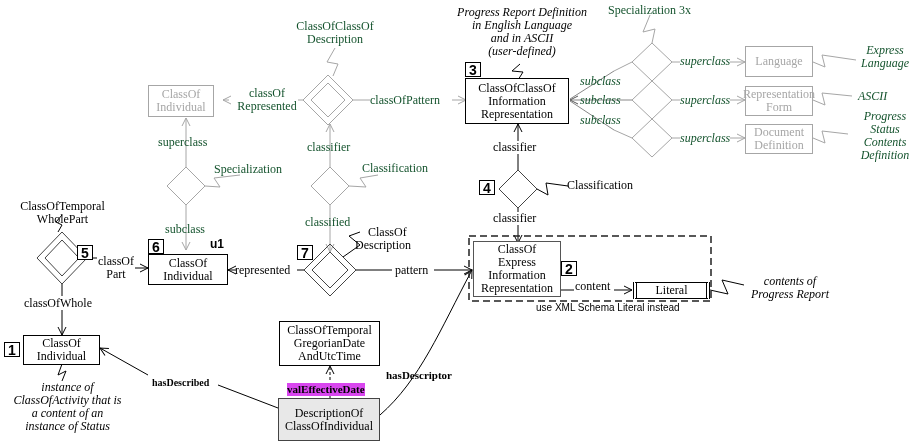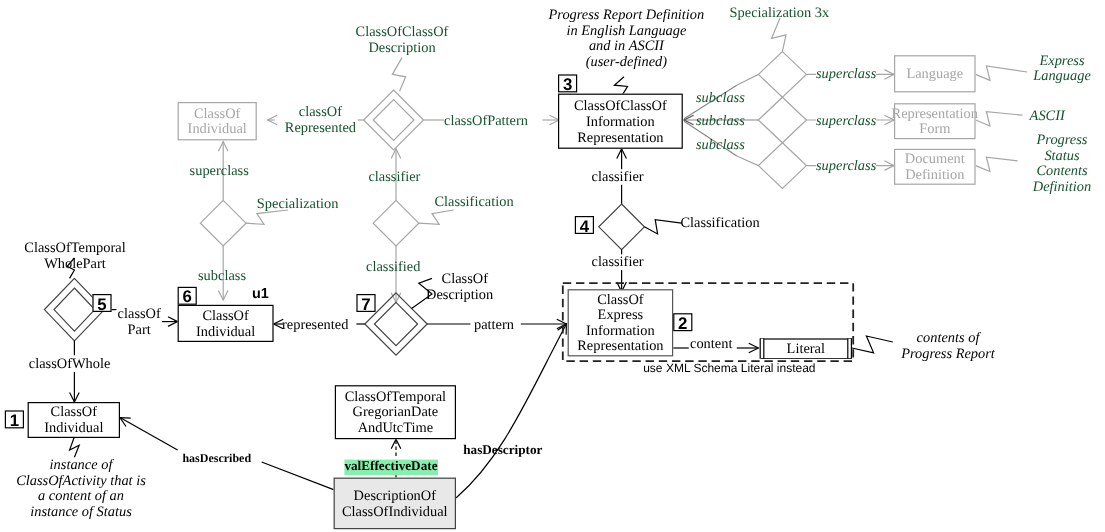--- a/index.html
+++ b/index.html
@@ -230,16 +230,16 @@
   <div>Progress Report</div>
 </div>
 <div class="t" style="left:24px;top:297px;">classOfWhole</div>
 <div class="t i" style="left:5px;top:381px;width:125px;">
   <div>instance of</div>
   <div>ClassOfActivity that is</div>
   <div>a content of an</div>
   <div>instance of Status</div>
 </div>
 <div class="t b" style="left:152px;top:376px;font-size:10px;">hasDescribed</div>
-<div class="t b" style="left:287px;top:383px;font-size:11px;background:#86efac;">valEffectiveDate</div>
+<div class="t b" style="left:287px;top:383px;font-size:11px;background:#d946ef;">valEffectiveDate</div>
 <div class="t b" style="left:386px;top:369px;font-size:11px;text-align:right;">hasDescriptor</div>
 
 </div>
 
 </body></html>

